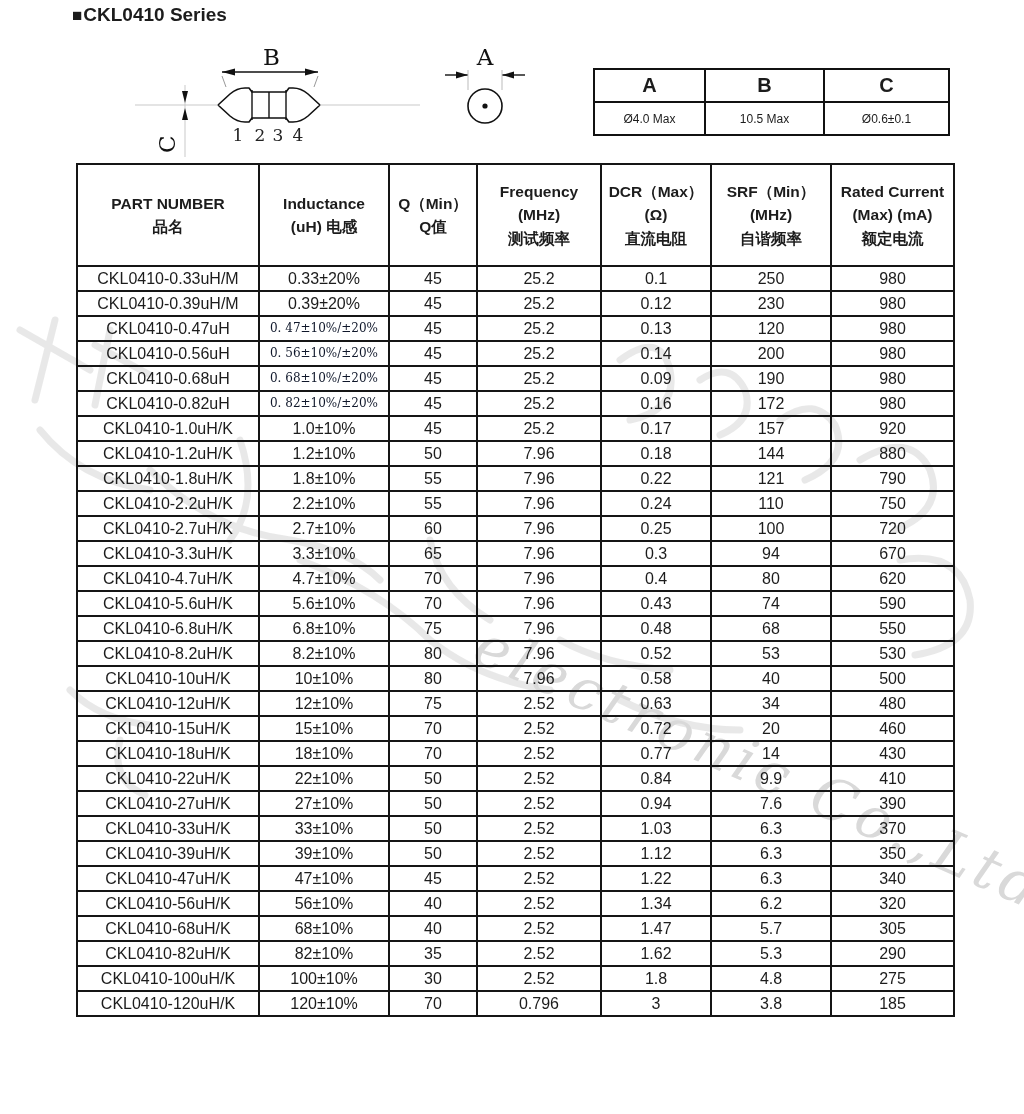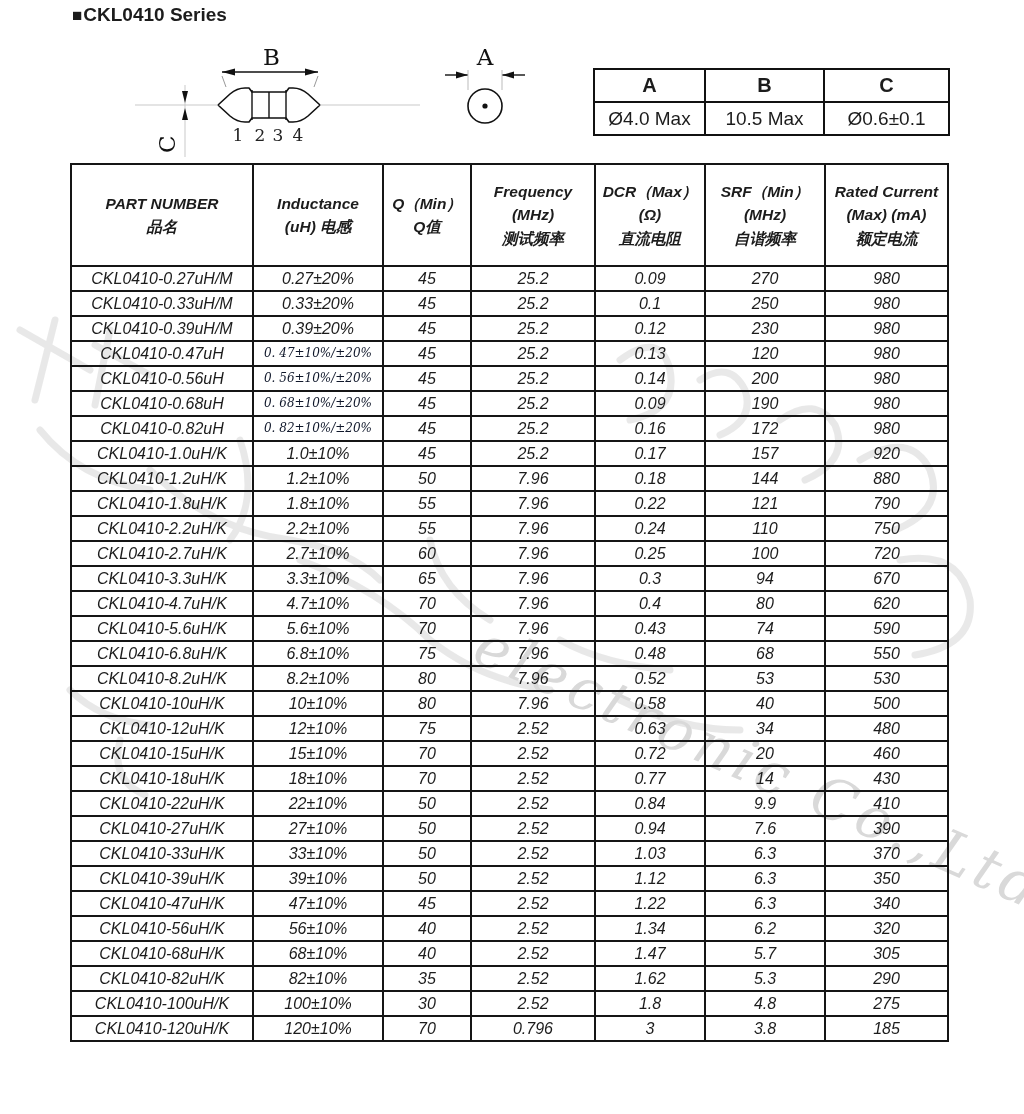--- a/index.html
+++ b/index.html
@@ -26,25 +26,25 @@
   
   .dim-table{
     position:absolute;left:593px;top:68px;width:355px;z-index:2;
     border-collapse:collapse;table-layout:fixed;background:transparent;
   }
   .dim-table th,.dim-table td{
     border:2px solid #111;text-align:center;vertical-align:middle;
     height:31px;padding:0;
   }
   .dim-table th{font-size:20px;font-weight:bold;}
-  .dim-table td{font-size:19px;}
+  .dim-table td{font-size:12px;}
   
   .spec-table{
-    position:absolute;left:70px;top:163px;width:877px;z-index:2;
-    border-collapse:collapse;table-layout:fixed;background:transparent;font-style:italic;
+    position:absolute;left:76px;top:163px;width:877px;z-index:2;
+    border-collapse:collapse;table-layout:fixed;background:transparent;
   }
   .spec-table th,.spec-table td{
     border:2px solid #151515;text-align:center;vertical-align:middle;
     padding:0 2px;overflow:hidden;
   }
   .spec-table thead th{
     height:100px;font-size:15.5px;font-weight:bold;line-height:1.5;
   }
   .spec-table tbody td{
     height:23px;font-size:16px;line-height:1.1;white-space:nowrap;
@@ -158,29 +158,20 @@
           <th>Inductance<br>(uH) 电感</th>
           <th>Q（Min）<br>Q值</th>
           <th>Frequency<br>(MHz)<br>测试频率</th>
           <th>DCR（Max）<br>(Ω)<br>直流电阻</th>
           <th>SRF（Min）<br>(MHz)<br>自谐频率</th>
           <th>Rated Current<br>(Max) (mA)<br>额定电流</th>
         </tr>
       </thead>
     <tbody id="spec-body">
         <tr>
-          <td>CKL0410-0.27uH/M</td>
-          <td>0.27±20%</td>
-          <td>45</td>
-          <td>25.2</td>
-          <td>0.09</td>
-          <td>270</td>
-          <td>980</td>
-        </tr>
-        <tr>
           <td>CKL0410-0.33uH/M</td>
           <td>0.33±20%</td>
           <td>45</td>
           <td>25.2</td>
           <td>0.1</td>
           <td>250</td>
           <td>980</td>
         </tr>
         <tr>
           <td>CKL0410-0.39uH/M</td>

